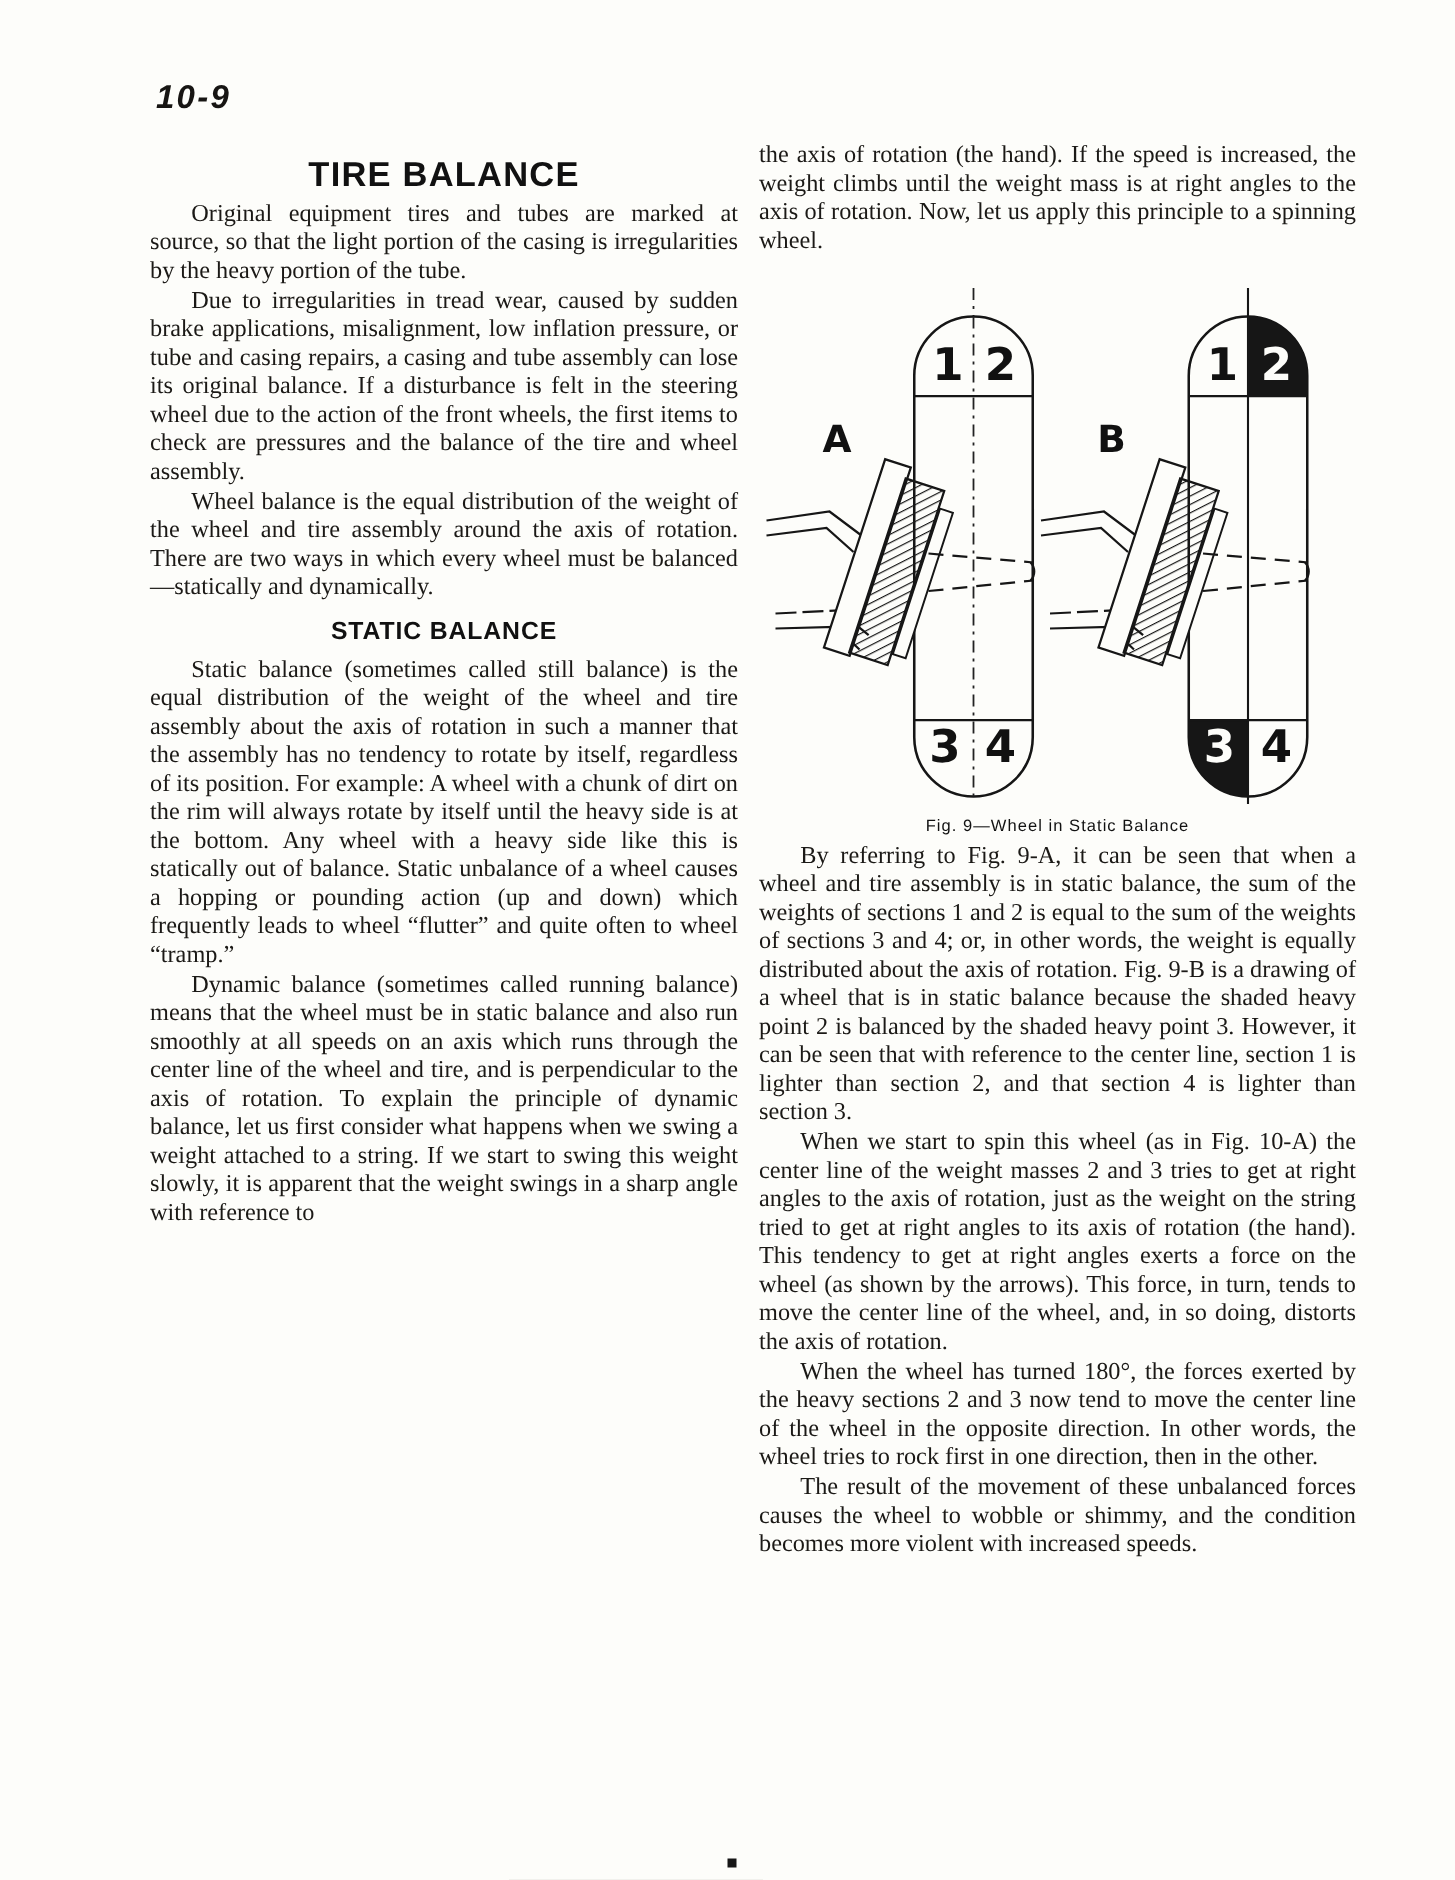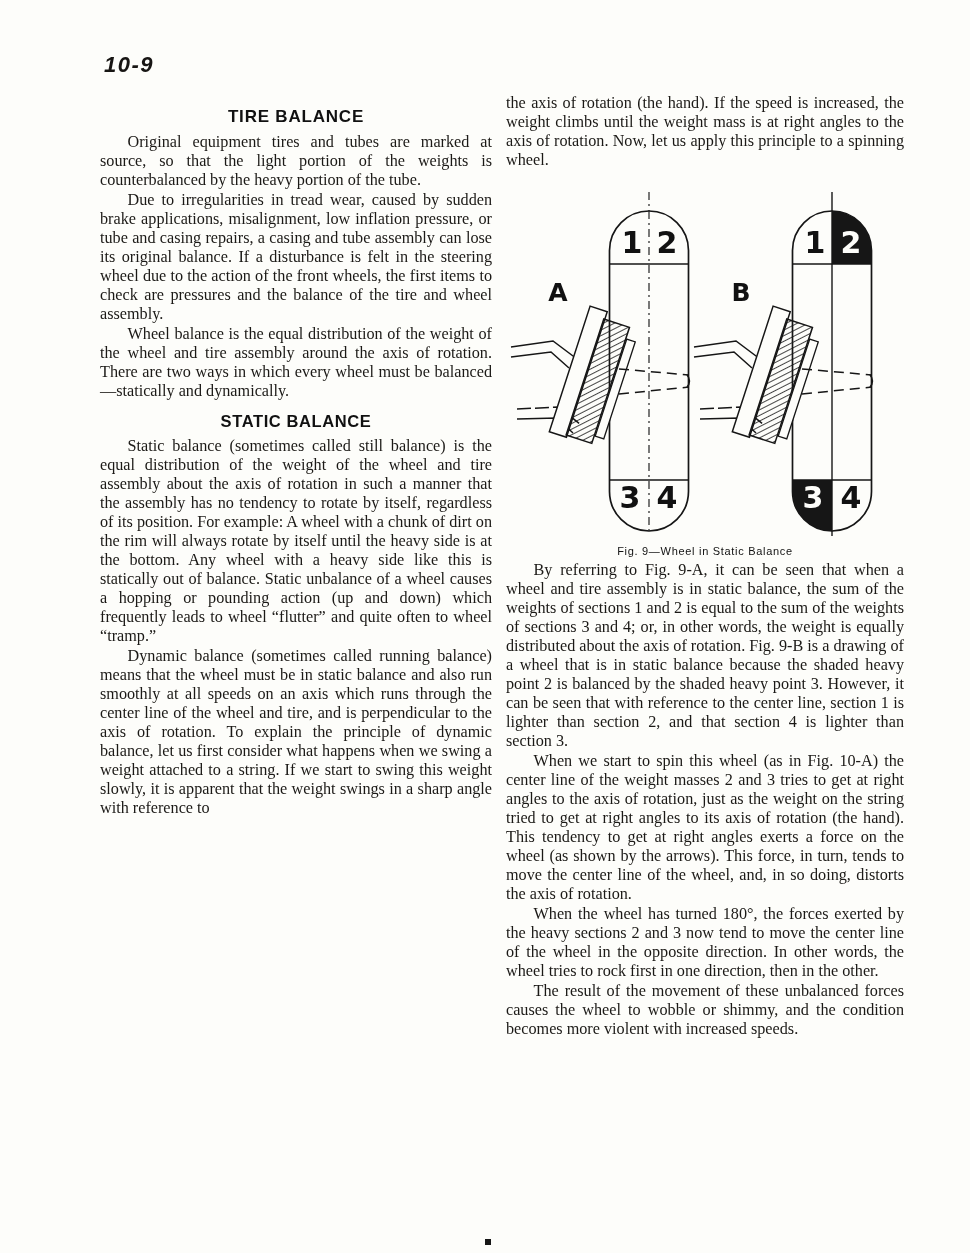--- a/index.html
+++ b/index.html
@@ -32,21 +32,21 @@
     color: #1b1916;
   }
   .col-left  { left: 100px; width: 392px; }
   .col-right { left: 506px; width: 398px; }
   .col p { text-indent: 1.7em; margin: 0; }
   .col p.no-indent { text-indent: 0; }
   .col p + p { margin-top: 1px; }
   h2.sec-heading {
     font-family: "Liberation Sans", sans-serif;
     font-weight: 700;
-    font-size: 17px;
+    font-size: 23px;
     letter-spacing: 0.8px;
     text-align: center;
     margin: 13px 0 7px 0;
     color: #111;
   }
   h3.sub-heading {
     font-family: Liberation Sans, sans-serif;
     font-weight: 700;
     font-size: 16.5px;
     letter-spacing: 0.6px;
@@ -87,21 +87,21 @@
 </style>
 </head>
 <body>
 
 <div class="page">
 
   <div class="page-number">10-9</div>
 
   <div class="col col-left">
     <h2 class="sec-heading">TIRE BALANCE</h2>
-    <p>Original equipment tires and tubes are marked at source, so that the light portion of the weights is counterbalanced by the heavy portion of the tube.</p>
+    <p>Original equipment tires and tubes are marked at source, so that the light portion of the casing is irregularities by the heavy portion of the tube.</p>
     <p>Due to irregularities in tread wear, caused by sudden brake applications, misalignment, low inflation pressure, or tube and casing repairs, a casing and tube assembly can lose its original balance.  If a disturbance is felt in the steering wheel due to the action of the front wheels, the first items to check are pressures and the balance of the tire and wheel assembly.</p>
     <p>Wheel balance is the equal distribution of the weight of the wheel and tire assembly around the axis of rotation.  There are two ways in which every wheel must be balanced—statically and dynamically.</p>
     <h3 class="sub-heading">STATIC BALANCE</h3>
     <p>Static balance (sometimes called still balance) is the equal distribution of the weight of the wheel and tire assembly about the axis of rotation in such a manner that the assembly has no tendency to rotate by itself, regardless of its position.  For example: A wheel with a chunk of dirt on the rim will always rotate by itself until the heavy side is at the bottom.  Any wheel with a heavy side like this is statically out of balance.  Static unbalance of a wheel causes a hopping or pounding action (up and down) which frequently leads to wheel “flutter” and quite often to wheel “tramp.”</p>
     <p>Dynamic balance (sometimes called running balance) means that the wheel must be in static balance and also run smoothly at all speeds on an axis which runs through the center line of the wheel and tire, and is perpendicular to the axis of rotation.  To explain the principle of dynamic balance, let us first consider what happens when we swing a weight attached to a string.  If we start to swing this weight slowly, it is apparent that the weight swings in a sharp angle with reference to</p>
   </div>
 
   <div class="col col-right">
     <p class="no-indent">the axis of rotation (the hand).  If the speed is increased, the weight climbs until the weight mass is at right angles to the axis of rotation.  Now, let us apply this principle to a spinning wheel.</p>
 

